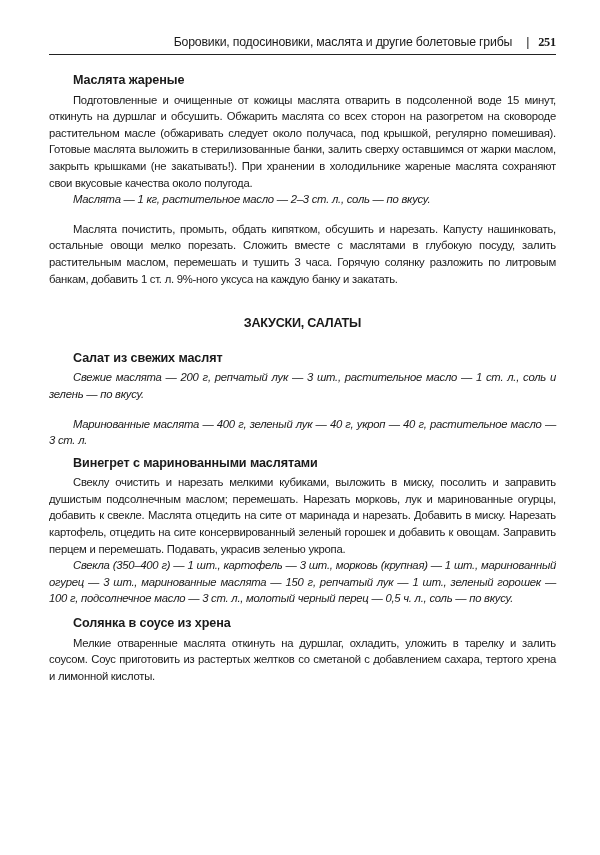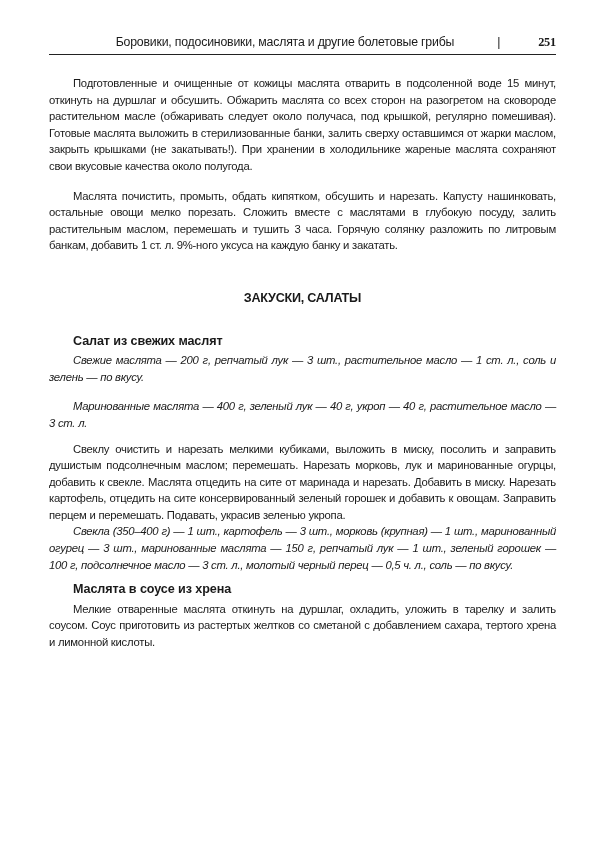--- a/index.html
+++ b/index.html
@@ -4,73 +4,76 @@
 <style>
   html, body { margin: 0; padding: 0; background: #ffffff; }
   body {
     width: 600px; height: 855px; overflow: hidden; position: relative;
     font-family: "Liberation Sans", sans-serif; color: #1a1a1a;
   }
   .running-head {
     position: absolute; top: 35px; left: 49px; width: 507px;
     display: flex; justify-content: flex-end; align-items: baseline;
     font-size: 12.3px; letter-spacing: -0.2px;
-    border-bottom: 1.2px solid #222; padding-bottom: 4px; gap: 29px;
+    border-bottom: 1.2px solid #222; padding-bottom: 4px;
   }
   .running-head .sep { margin: 0 9px 0 14px; }
   .running-head .pagenum { font-weight: bold; font-family: Liberation Serif, serif; }
   .content {
     position: absolute; top: 62px; left: 49px; width: 507px;
     font-size: 11.3px; line-height: 16.6px; letter-spacing: -0.25px;
   }
   p { margin: 0; text-align: justify; }
   .indent { text-indent: 24px; }
   .ing { font-style: italic; }
   h3 {
     font-size: 12.6px; font-weight: bold; margin: 0; padding-left: 24px;
     letter-spacing: -0.1px;
   }
   h2 {
-    font-size: 12.6px; font-weight: bold; text-align: center; margin: 8px;
+    font-size: 12.6px; font-weight: bold; text-align: center; margin: 0;
   }
 </style>
 </head>
 <body>
 
 <div class="running-head">
   <span>Боровики, подосиновики, маслята и другие болетовые грибы</span>
   <span class="sep">|</span>
   <span class="pagenum">251</span>
 </div>
 
 <div class="content">
 
   <div style="height:10px"></div>
+  <h3>Маслята жареные</h3>
   <div style="height:3px"></div>
   <p class="indent">Подготовленные и очищенные от кожицы маслята отварить в подсоленной воде 15 минут, откинуть на дуршлаг и обсушить. Обжарить маслята со всех сторон на разогретом на сковороде растительном масле (обжаривать следует около получаса, под крышкой, регулярно помешивая). Готовые маслята выложить в стерилизованные банки, залить сверху оставшимся от жарки маслом, закрыть крышками (не закатывать!). При хранении в холодильнике жареные маслята сохраняют свои вкусовые качества около полугода.</p>
+  <p class="indent ing">Маслята — 1 кг, растительное масло — 2–3 ст. л., соль — по вкусу.</p>
 
   <div style="height:10px"></div>
   <div style="height:3px"></div>
   <p class="indent">Маслята почистить, промыть, обдать кипятком, обсушить и нарезать. Капусту нашинковать, остальные овощи мелко порезать. Сложить вместе с маслятами в глубокую посуду, залить растительным маслом, перемешать и тушить 3 часа. Горячую солянку разложить по литровым банкам, добавить 1 ст. л. 9%-ного уксуса на каждую банку и закатать.</p>
 
   <div style="height:28px"></div>
   <h2>ЗАКУСКИ, САЛАТЫ</h2>
   <div style="height:18px"></div>
 
   <h3>Салат из свежих маслят</h3>
   <div style="height:3px"></div>
   <p class="indent ing">Свежие маслята — 200 г, репчатый лук — 3 шт., растительное масло — 1 ст. л., соль и зелень — по вкусу.</p>
 
   <div style="height:10px"></div>
   <div style="height:3px"></div>
   <p class="indent ing">Маринованные маслята — 400 г, зеленый лук — 40 г, укроп — 40 г, растительное масло — 3 ст. л.</p>
 
   <div style="height:6px"></div>
+  <h3>Винегрет с маринованными маслятами</h3>
   <div style="height:3px"></div>
   <p class="indent">Свеклу очистить и нарезать мелкими кубиками, выложить в миску, посолить и заправить душистым подсолнечным маслом; перемешать. Нарезать морковь, лук и маринованные огурцы, добавить к свекле. Маслята отцедить на сите от маринада и нарезать. Добавить в миску. Нарезать картофель, отцедить на сите консервированный зеленый горошек и добавить к овощам. Заправить перцем и перемешать. Подавать, украсив зеленью укропа.</p>
   <p class="indent ing">Свекла (350–400 г) — 1 шт., картофель — 3 шт., морковь (крупная) — 1 шт., маринованный огурец — 3 шт., маринованные маслята — 150 г, репчатый лук — 1 шт., зеленый горошек — 100 г, подсолнечное масло — 3 ст. л., молотый черный перец — 0,5 ч. л., соль — по вкусу.</p>
 
   <div style="height:8px"></div>
-  <h3>Маслята в соусе из хрена</h3>
+  <h3>Солянка в соусе из хрена</h3>
   <div style="height:3px"></div>
   <p class="indent">Мелкие отваренные маслята откинуть на дуршлаг, охладить, уложить в тарелку и залить соусом. Соус приготовить из растертых желтков со сметаной с добавлением сахара, тертого хрена и лимонной кислоты.</p>
 
 </div>
 
 </body></html>

